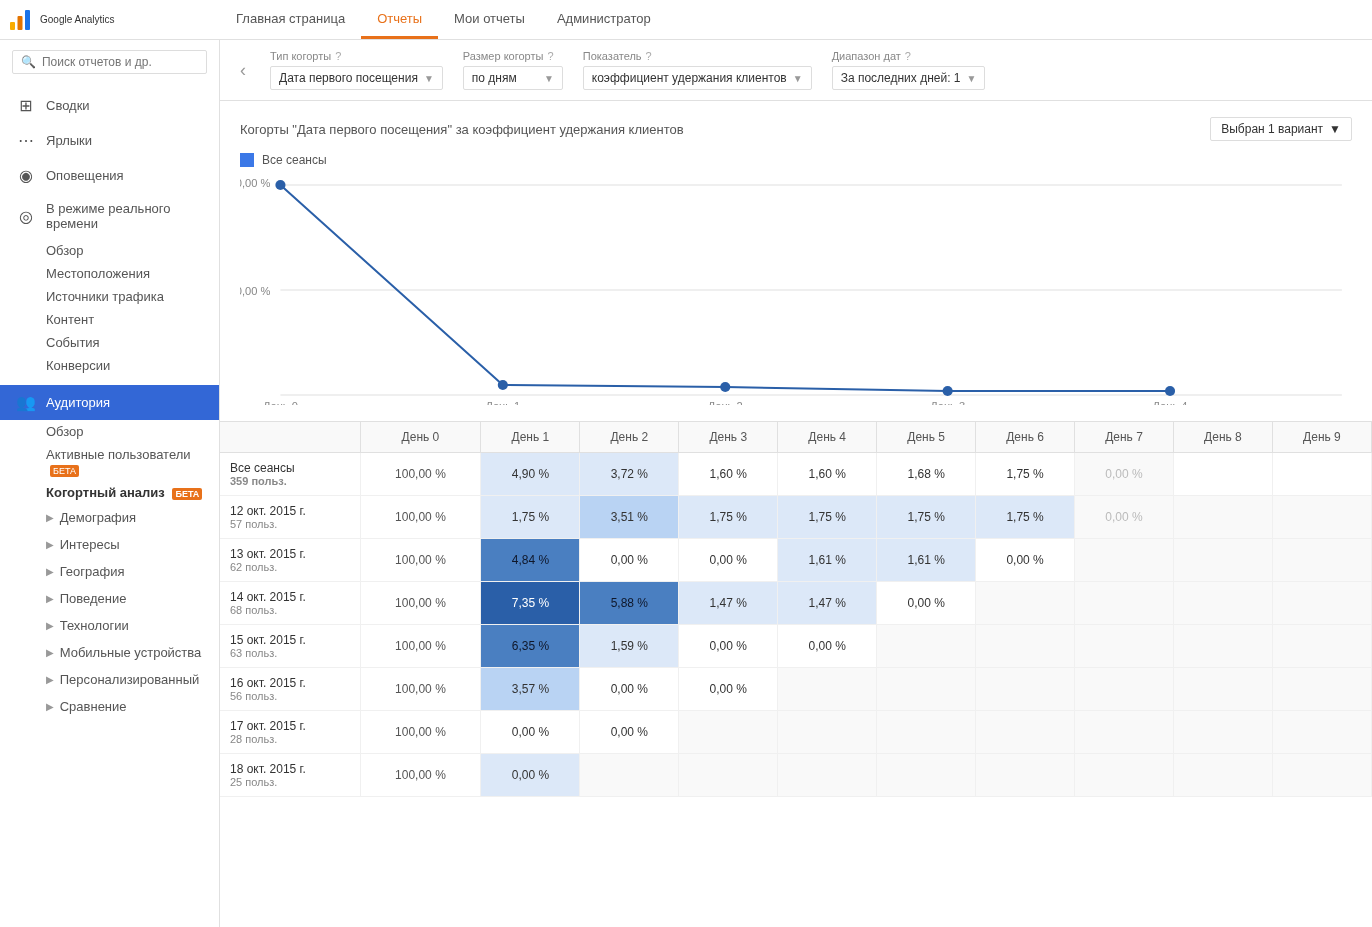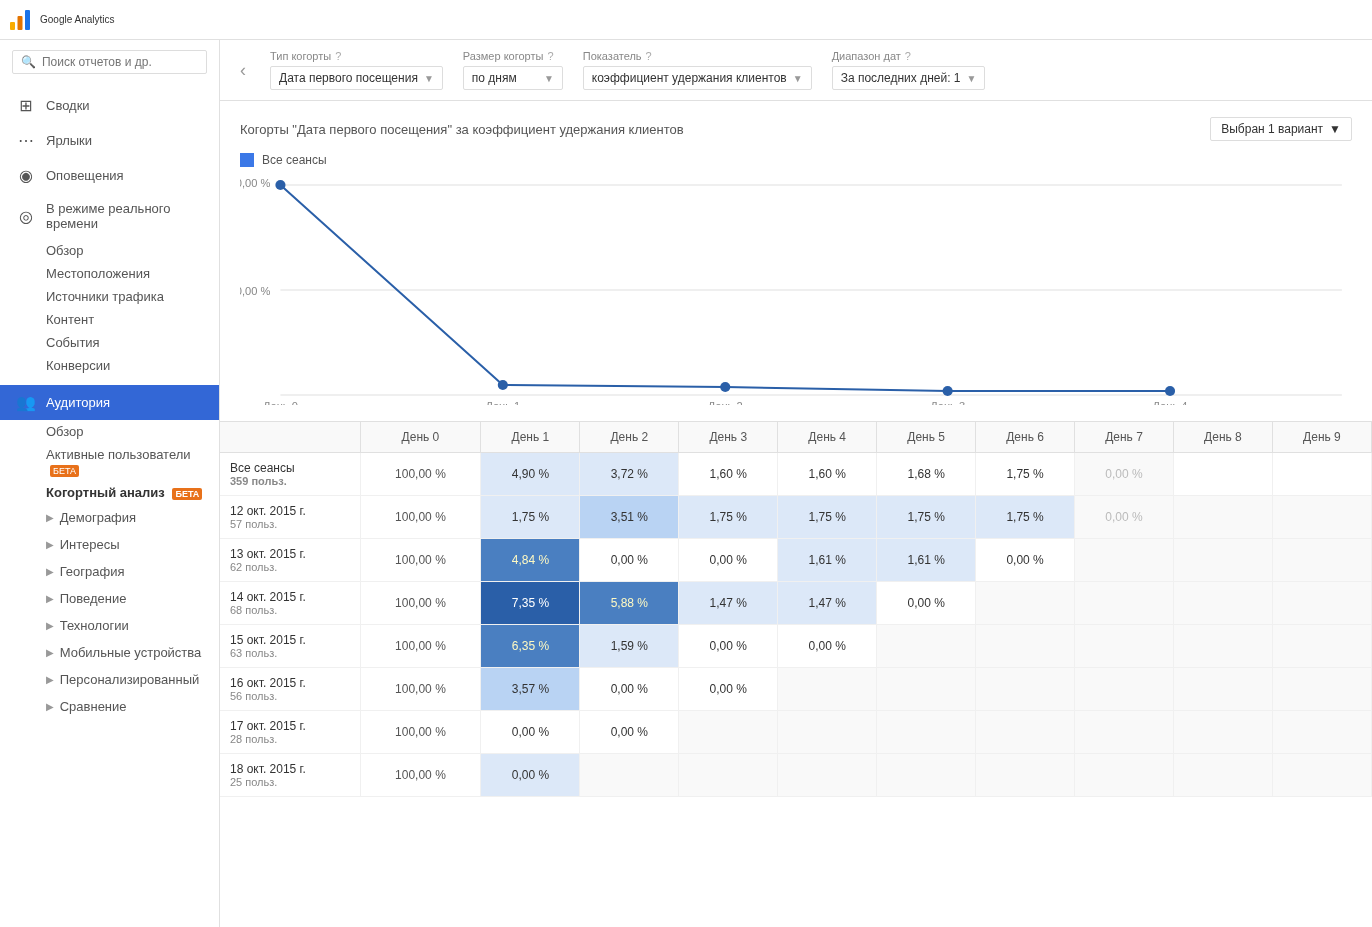--- a/index.html
+++ b/index.html
@@ -251,38 +251,44 @@
     }
     tbody td:first-child { text-align: left; }
     .row-label { font-size: 12px; color: #333; font-weight: 500; }
     .row-sublabel { font-size: 11px; color: #888; }
     .cell-100 { color: #555; }
 
     
     .c0 { background: #ffffff; }
     .c1 { background: #dce8f8; color: #333; }
     .c2 { background: #b9d3f3; color: #333; }
-    .c3 { background: #4a7fc1; color: #fef9c3; }
+    .c3 { background: #4a7fc1; color: #0f172a; }
     .c4 { background: #2a5fa8; color: #fff; }
     .c-empty { background: #f9f9f9; color: #bbb; }
 
     .total-row td:first-child { font-weight: bold; }
   </style>
 </head>
 <body>
 
 <div class="top-nav">
   <div class="logo-area">
     <svg class="logo-icon" viewBox="0 0 24 24">
       <rect x="2" y="14" width="5" height="8" rx="1" fill="#f9ab00"></rect>
       <rect x="9.5" y="8" width="5" height="14" rx="1" fill="#e37400"></rect>
       <rect x="17" y="2" width="5" height="20" rx="1" fill="#1a73e8"></rect>
     </svg>
     <span class="logo-text">Google Analytics</span>
   </div>
+  <nav class="nav-tabs">
+    <a class="nav-tab">Главная страница</a>
+    <a class="nav-tab active">Отчеты</a>
+    <a class="nav-tab">Мои отчеты</a>
+    <a class="nav-tab">Администратор</a>
+  </nav>
 </div>
 
 <div class="main-layout">
 
   <div class="sidebar">
     <div class="search-box">
       <span class="search-icon-svg">🔍</span>
       <input type="text" placeholder="Поиск отчетов и др." style="">
     </div>
 

